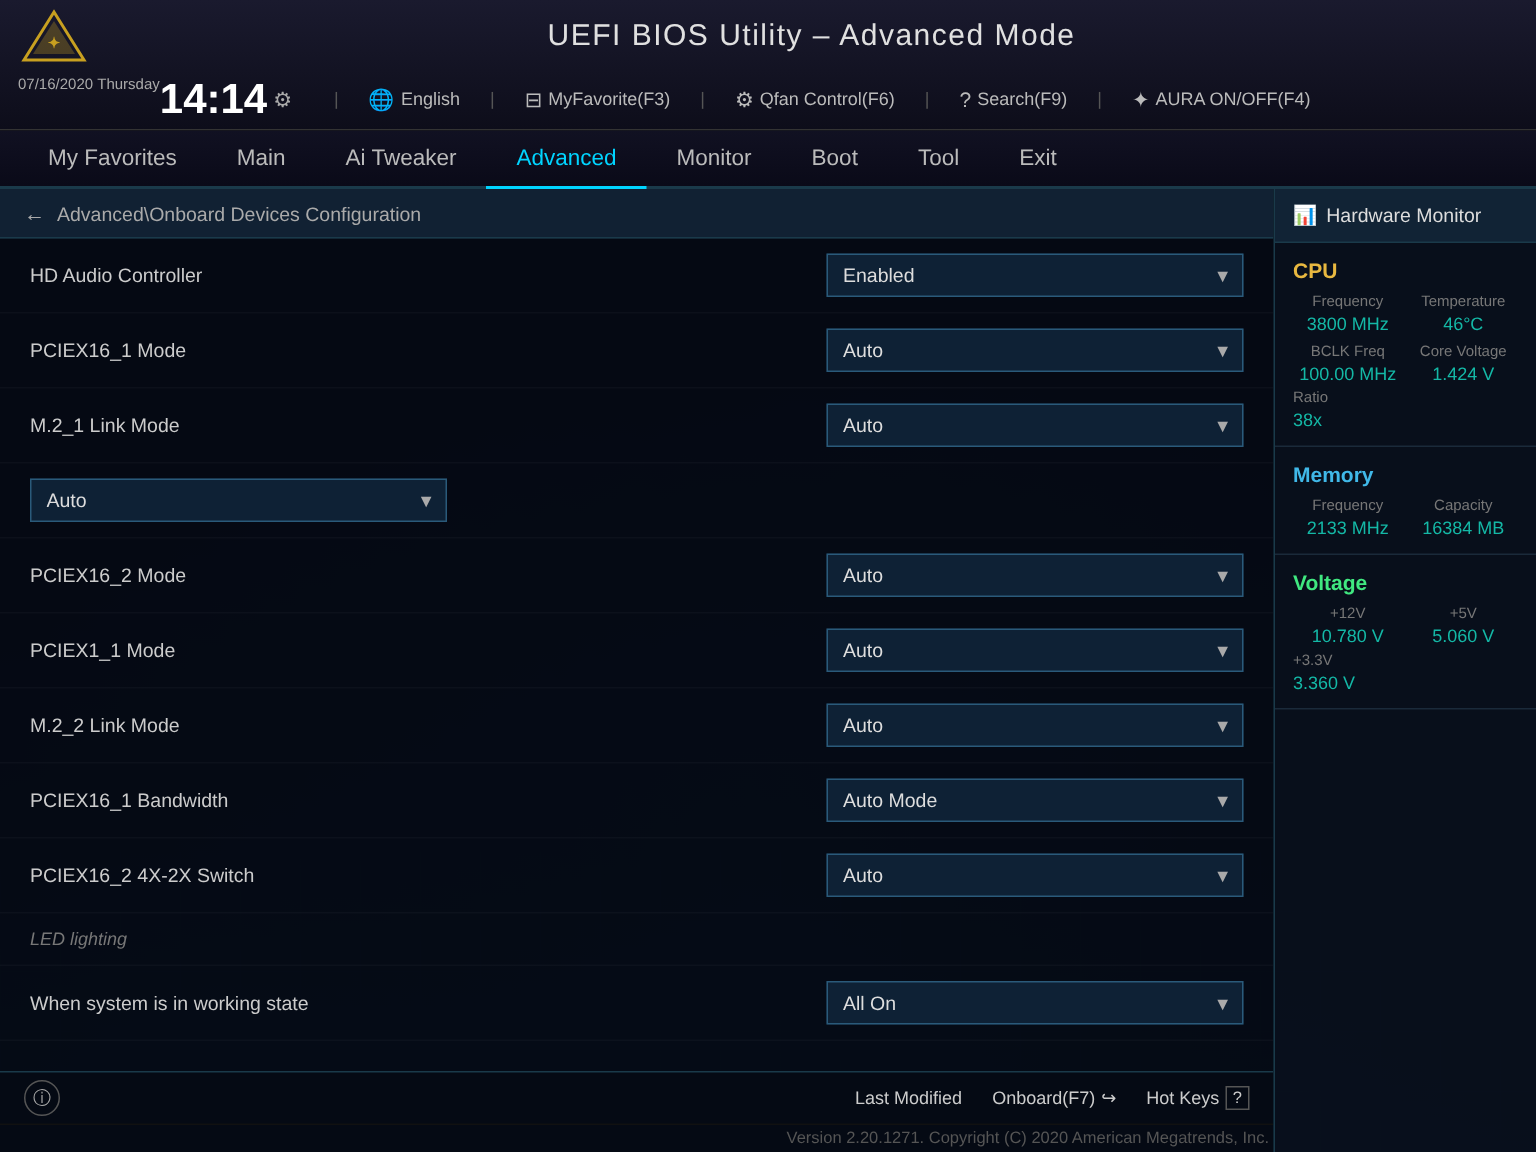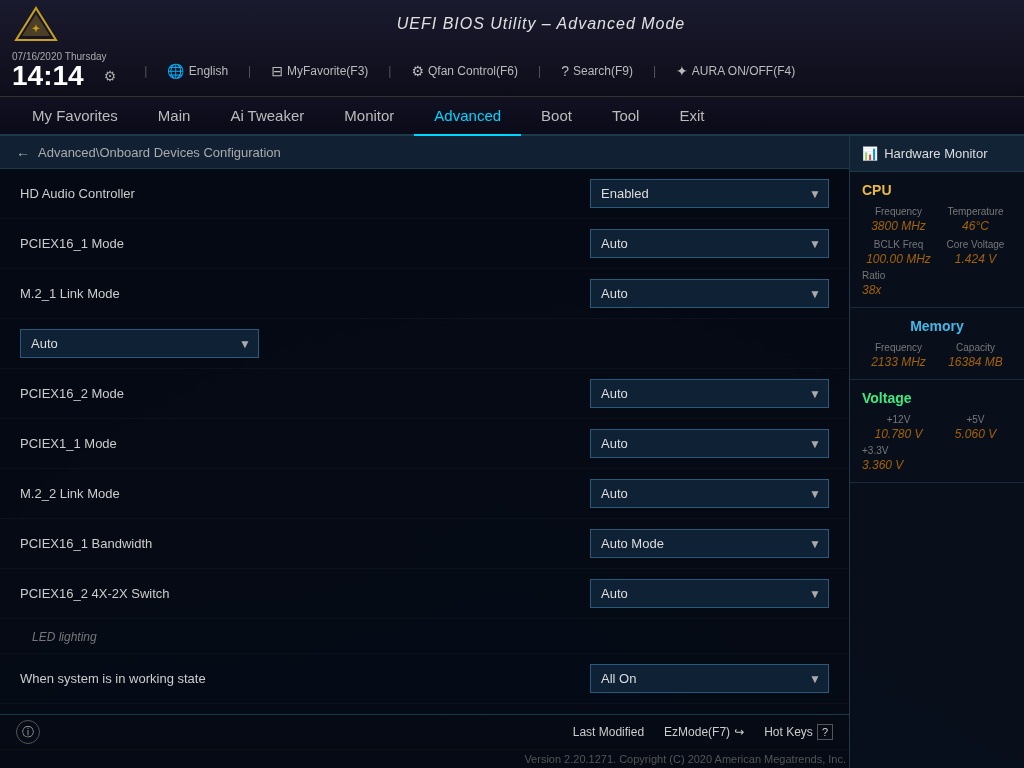--- a/index.html
+++ b/index.html
@@ -76,26 +76,25 @@
       position: relative;
     }
 
     .logo svg {
       width: 100%;
       height: 100%;
     }
 
     .title-text {
       color: #e0e0e0;
-      font-size: 16px;
+      font-size: 20px;
       font-weight: 300;
       letter-spacing: 1px;
       flex: 1;
       text-align: center;
-      font-style: italic;
     }
 
     .top-toolbar {
       display: flex;
       align-items: center;
       padding: 4px 12px 6px;
       gap: 16px;
       font-size: 12px;
     }
 
@@ -106,35 +105,34 @@
       color: #bbb;
       cursor: pointer;
     }
 
     .toolbar-icon {
       font-size: 14px;
     }
 
     .datetime {
       display: flex;
-      flex-direction: column;
       align-items: flex-start;
       margin-right: 8px;
     }
 
     .date-text {
       font-size: 10px;
       color: #aaa;
       line-height: 1;
     }
 
     .time-display {
       display: flex;
       align-items: center;
-      gap: 20px;
+      gap: 4px;
       text-align: right;
     }
 
     .time-text {
       font-size: 28px;
       font-weight: bold;
       color: #fff;
       line-height: 1;
     }
 
@@ -233,21 +231,21 @@
       color: #ddd;
       padding: 5px 30px 5px 10px;
       font-size: 13px;
       appearance: none;
       cursor: pointer;
       position: relative;
     }
 
     .dropdown-wrapper {
       position: relative;
-      width: 239px;
+      width: 278px;
     }
 
     .dropdown-wrapper select {
       width: 100%;
       background: rgba(15,35,55,0.95);
       border: 1px solid #2a5a7a;
       color: #ddd;
       padding: 6px 28px 6px 10px;
       font-size: 13px;
       appearance: none;
@@ -260,21 +258,21 @@
       right: 8px;
       top: 50%;
       transform: translateY(-50%);
       color: #aaa;
       pointer-events: none;
       font-size: 12px;
     }
 
     
     .section-label-row {
-      padding: 8px 32px;
+      padding: 8px 20px;
       border-bottom: 1px solid rgba(255,255,255,0.03);
     }
 
     .section-label-text {
       font-size: 12px;
       color: #777;
       font-style: italic;
     }
 
     .info-icon {
@@ -334,21 +332,21 @@
       border-bottom: 1px solid #1a2a3a;
     }
 
     .hw-section-title {
       font-size: 14px;
       font-weight: bold;
       margin-bottom: 8px;
     }
 
     .hw-section-title.cpu-color { color: #e8b840; }
-    .hw-section-title.memory-color { color: #40b8e8; text-align: center; }
+    .hw-section-title.memory-color { color: #40b8e8; }
     .hw-section-title.voltage-color { color: #40e880; }
 
     .hw-metric-grid {
       display: grid;
       grid-template-columns: 1fr 1fr;
       gap: 6px 4px;
       text-align: center;
     }
 
     .hw-metric {
@@ -357,22 +355,21 @@
     }
 
     .hw-metric-label {
       font-size: 10px;
       color: #777;
       margin-bottom: 2px;
     }
 
     .hw-metric-value {
       font-size: 12px;
-      color: #a16207;
-      font-style: italic;
+      color: #14b8a6;
     }
 
     .hw-metric-single {
       margin-top: 4px;
     }
 
     
     .footer-area {
       background: rgba(5,10,20,0.98);
       border-top: 1px solid #1a3a4a;
@@ -447,22 +444,22 @@
         <span class="toolbar-icon">✦</span>
         <span>AURA ON/OFF(F4)</span>
       </div>
     </div>
   </div>
 
   <div class="nav-bar">
     <div class="nav-tab">My Favorites</div>
     <div class="nav-tab">Main</div>
     <div class="nav-tab">Ai Tweaker</div>
+    <div class="nav-tab active">Advanced</div>
     <div class="nav-tab">Monitor</div>
-    <div class="nav-tab active">Advanced</div>
     <div class="nav-tab">Boot</div>
     <div class="nav-tab">Tool</div>
     <div class="nav-tab">Exit</div>
   </div>
 
   <div class="main-content">
 
     <div class="settings-panel">
 
       <div class="breadcrumb-bar">
@@ -579,21 +576,21 @@
           </div>
         </div>
       </div>
 
       <div class="footer-area">
         <div class="footer-main">
           <div class="info-icon">ⓘ</div>
           <div class="bottom-right-items">
             <span class="bottom-btn">Last Modified</span>
             <span class="bottom-btn">
-              <span>EzMode(F7)</span>
+              <span>Onboard(F7)</span>
               <span>↪</span>
             </span>
             <span class="bottom-btn">
               <span>Hot Keys</span>
               <span style="border:1px solid #555;padding:1px 4px;font-size:11px;">?</span>
             </span>
           </div>
         </div>
         <div class="footer-version">
           <span>Version 2.20.1271. Copyright (C) 2020 American Megatrends, Inc.</span>

